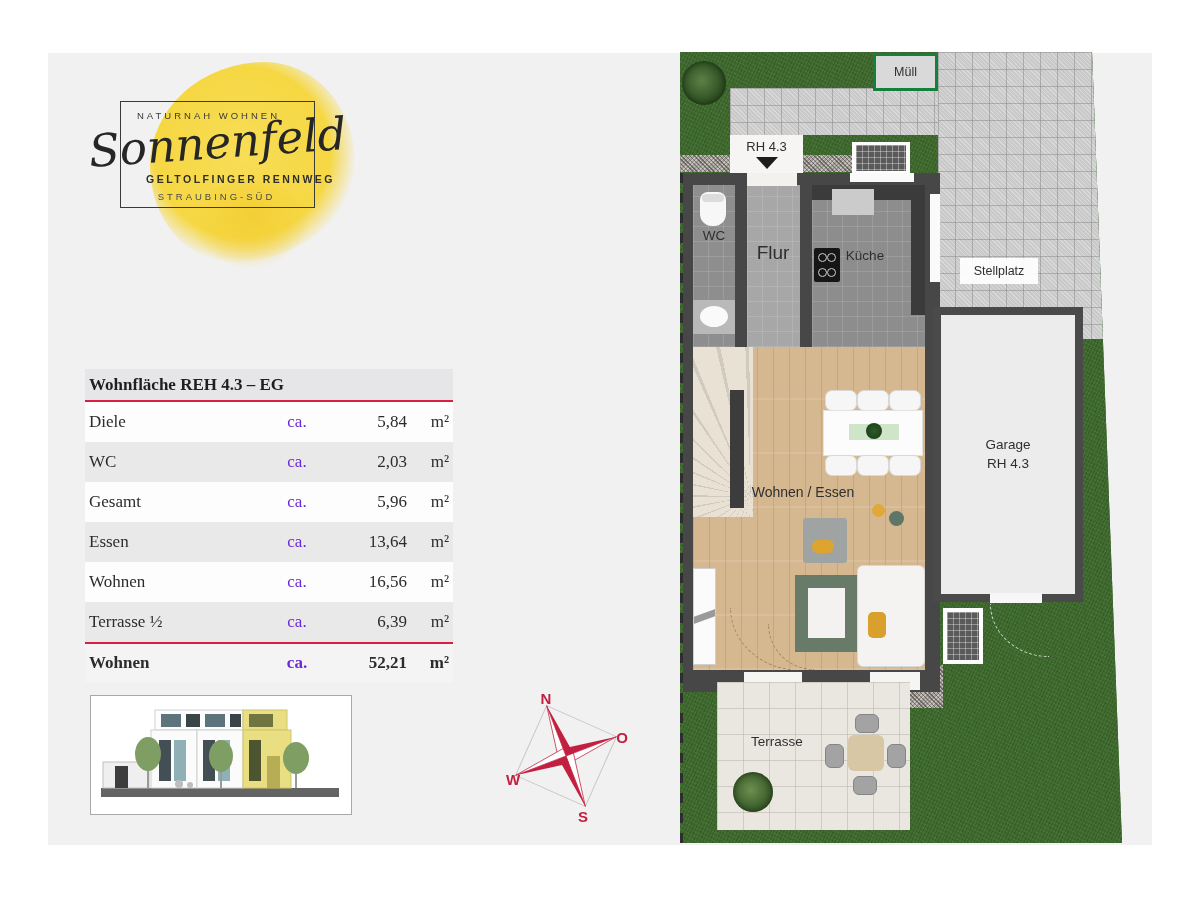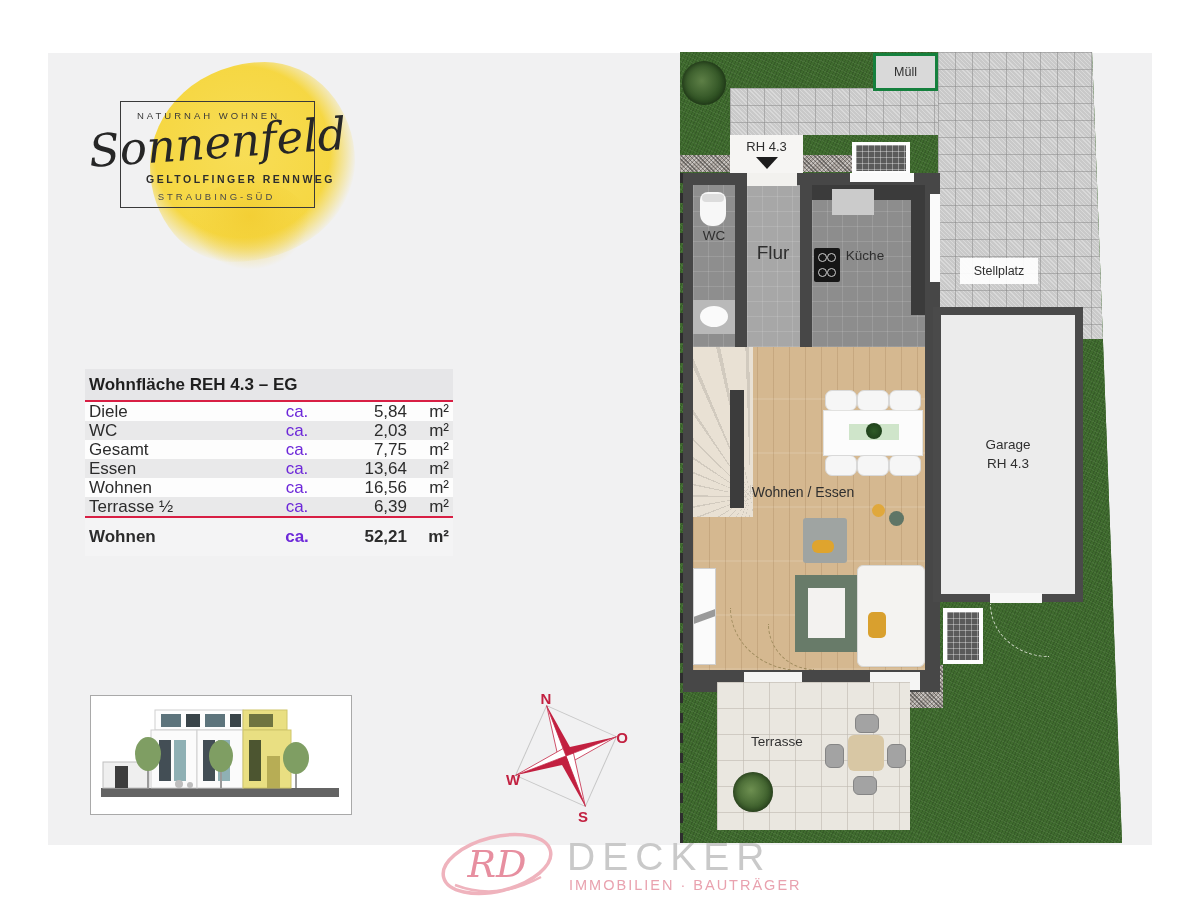--- a/index.html
+++ b/index.html
@@ -14,23 +14,23 @@
   .logo-tagline{position:absolute;left:120px;top:110px;width:160px;text-align:right;font-size:9.5px;letter-spacing:3px;color:#3a3a3a;}
   .logo-name{position:absolute;left:70px;top:116px;width:295px;text-align:center;font-family:"DejaVu Serif",serif;font-style:italic;font-size:45px;color:#262626;transform:rotate(-4deg);}
   .logo-street{position:absolute;left:108px;top:173px;width:193px;text-align:center;font-size:10.5px;font-weight:bold;letter-spacing:2.5px;color:#2e2e2e;margin-left:36px;}
   .logo-city{position:absolute;left:120px;top:191px;width:193px;text-align:center;font-size:9.5px;letter-spacing:3px;color:#4a4a4a;}
 
   
   .subtitle{position:absolute;left:86px;top:283px;font-size:26px;color:#dd2e51;background:#e7e7e9;padding:2px 7px 3px 3px;}
   .title{position:absolute;left:88px;top:319px;font-size:30px;font-weight:bold;color:#d7284d;}
 
   
-  #table{position:absolute;left:85px;top:369px;width:368px;}
+  #table{position:absolute;left:85px;top:369px;width:368px;font-family:Liberation Serif, serif;}
   .thead{background:#e6e6e8;border-bottom:2px solid #d81f44;font-weight:bold;font-size:17px;color:#1f1f1f;padding:6px 4px 5px 4px;}
-  .trow,.ttotal{display:grid;grid-template-columns:1fr 52px 86px 44px;align-items:center;height:19px;font-size:17px;color:#2c2c2c;}
+  .trow,.ttotal{display:grid;grid-template-columns:1fr 52px 86px 44px;align-items:center;height:40px;font-size:17px;color:#2c2c2c;}
   .trow>span,.ttotal>span{padding:0 2px;}
   .c-label{padding-left:4px !important;}
   .c-ca{text-align:center;color:#6d28d9;}
   .c-val{text-align:right;}
   .c-unit{text-align:right;padding-right:4px !important;}
   .tbody .trow:nth-child(odd){background:#fdfdfd;}
   .tbody .trow:nth-child(even){background:#e9e9ea;}
   .ttotal{border-top:2px solid #d81f44;font-weight:bold;background:#f4f4f5;height:38px;}
 
   
@@ -88,21 +88,21 @@
       </div>
       <div class="trow">
         <span class="c-label">WC</span>
           <span class="c-ca">ca.</span>
           <span class="c-val">2,03</span>
           <span class="c-unit">m²</span>
       </div>
       <div class="trow">
         <span class="c-label">Gesamt</span>
           <span class="c-ca">ca.</span>
-          <span class="c-val">7,75</span>
+          <span class="c-val">5,96</span>
           <span class="c-unit">m²</span>
       </div>
       <div class="trow">
         <span class="c-label">Essen</span>
           <span class="c-ca">ca.</span>
           <span class="c-val">13,64</span>
           <span class="c-unit">m²</span>
       </div>
       <div class="trow">
         <span class="c-label">Wohnen</span>
@@ -271,24 +271,13 @@
       <div>RH 4.3</div>
     </div>
     <div class="abs" style="left:310px;top:541px;width:52px;height:10px;background:#f7f7f7;"></div>
     <div class="abs" style="left:310px;top:552px;width:58px;height:52px;border-left:1px dashed #cdd6c5;border-bottom:1px dashed #cdd6c5;border-bottom-left-radius:100% 100%;"></div>
 
     <div class="abs" style="left:280px;top:206px;width:78px;height:26px;background:rgba(255,255,255,.92);display:flex;align-items:center;justify-content:center;font-size:12.5px;color:#2f2f2f;">Stellplatz</div>
 
     <div class="abs" style="left:0;top:121px;width:3px;height:670px;background:repeating-linear-gradient(180deg,#2e2e2e 0 10px,transparent 10px 20px);"></div>
   </div>
 
-  <div id="footer">
-    <svg width="120" height="68" viewBox="0 0 120 68">
-      <ellipse cx="60" cy="33" rx="55" ry="27" transform="rotate(-14 60 33)" fill="none" stroke="#efb3bd" stroke-width="3.5"></ellipse>
-      <path d="M 18 54 Q 60 70 104 46" fill="none" stroke="#efb3bd" stroke-width="2.5"></path>
-      <text x="60" y="46" font-size="38" font-style="italic" font-family="DejaVu Serif, serif" fill="#e78fa0" text-anchor="middle">RD</text>
-    </svg>
-    <div class="f-text">
-      <div class="f-company">DECKER</div>
-      <div class="f-tagline">IMMOBILIEN · BAUTRÄGER</div>
-    </div>
-  </div>
 </div>
 
 </body></html>

